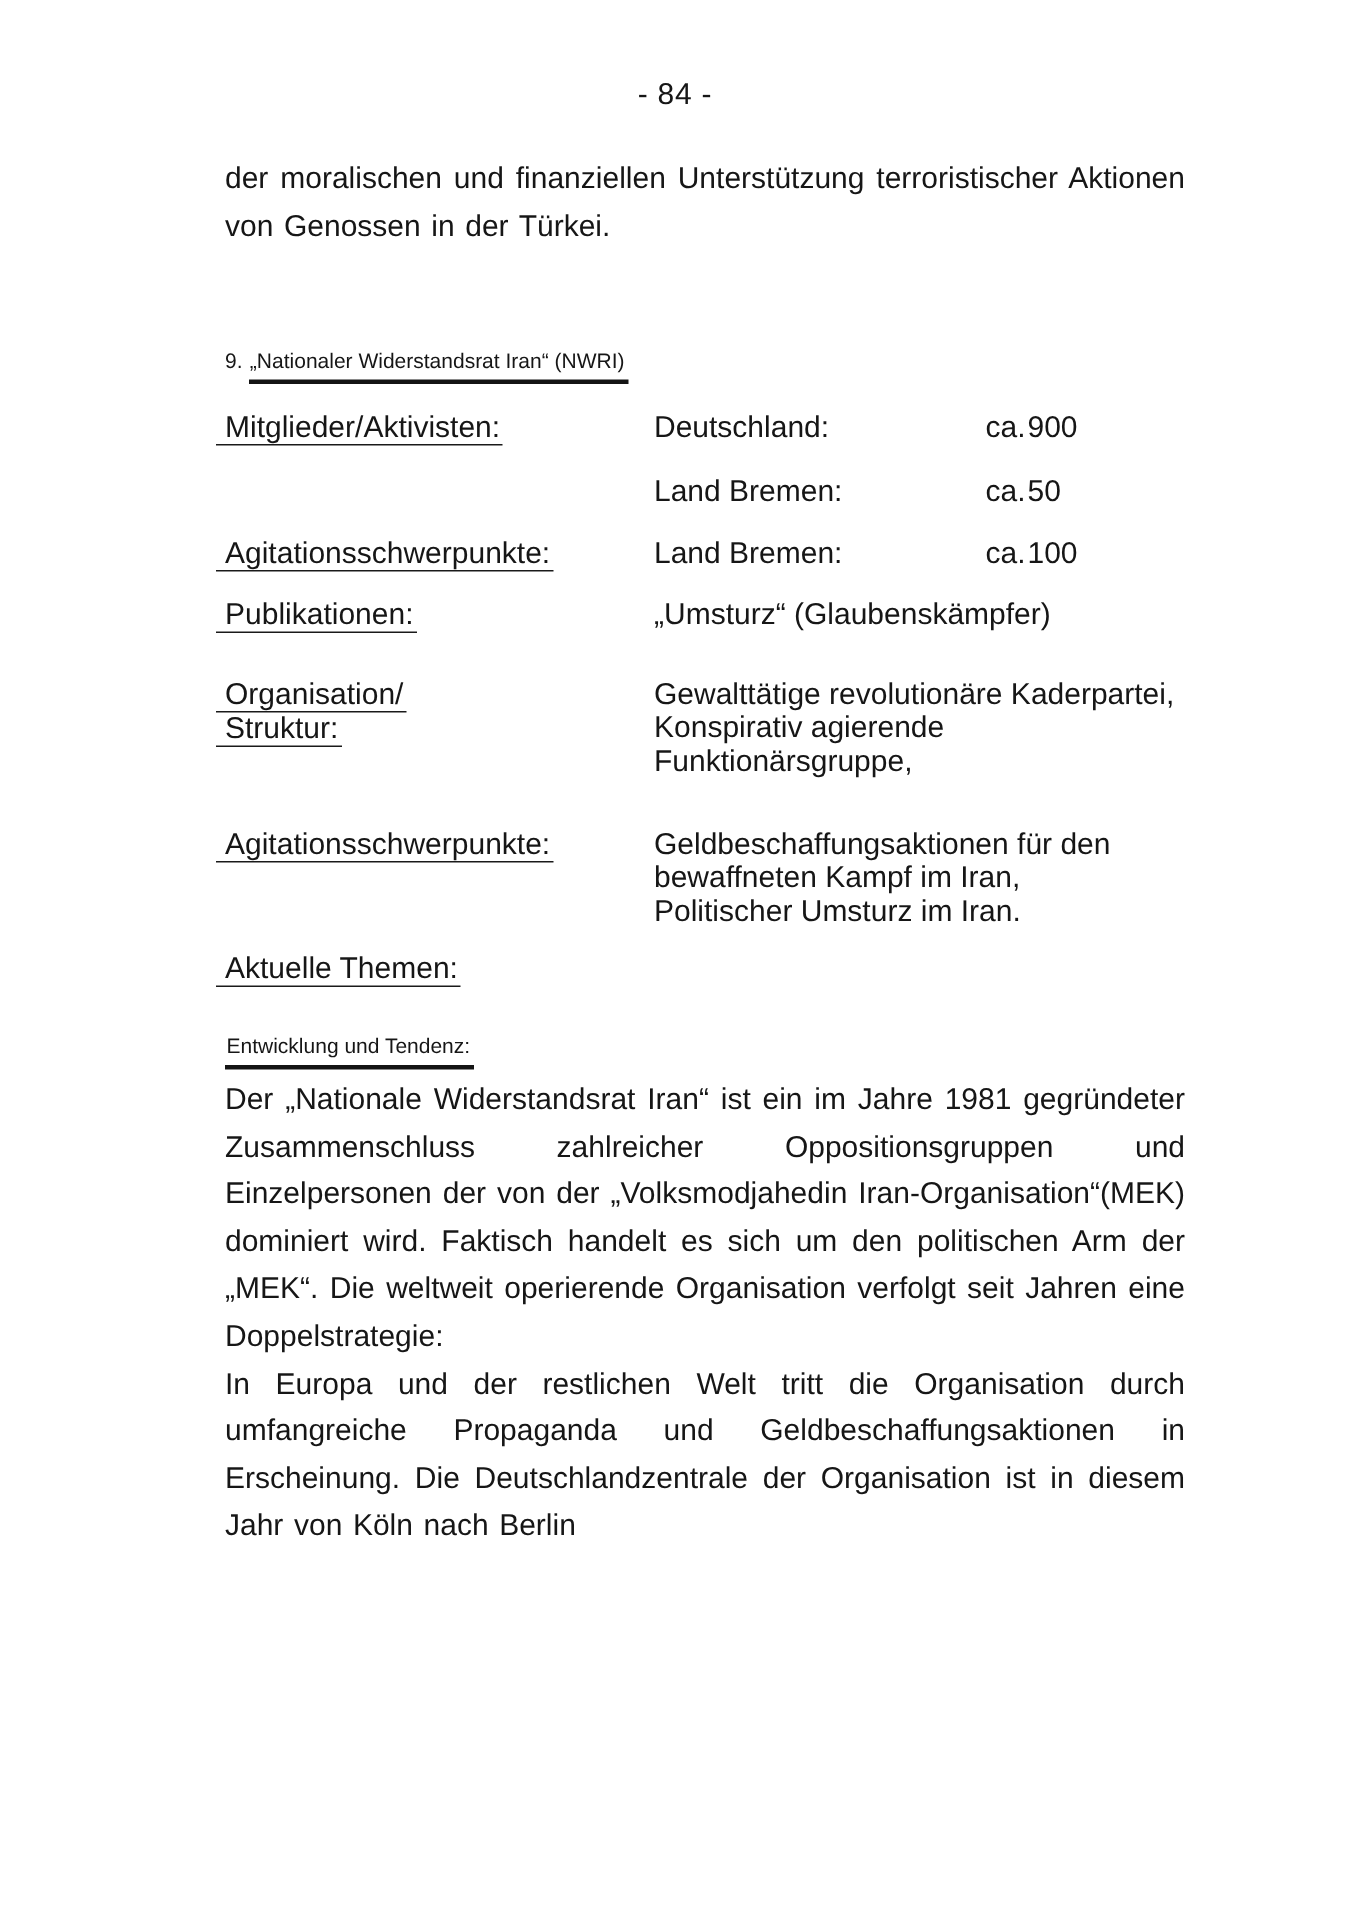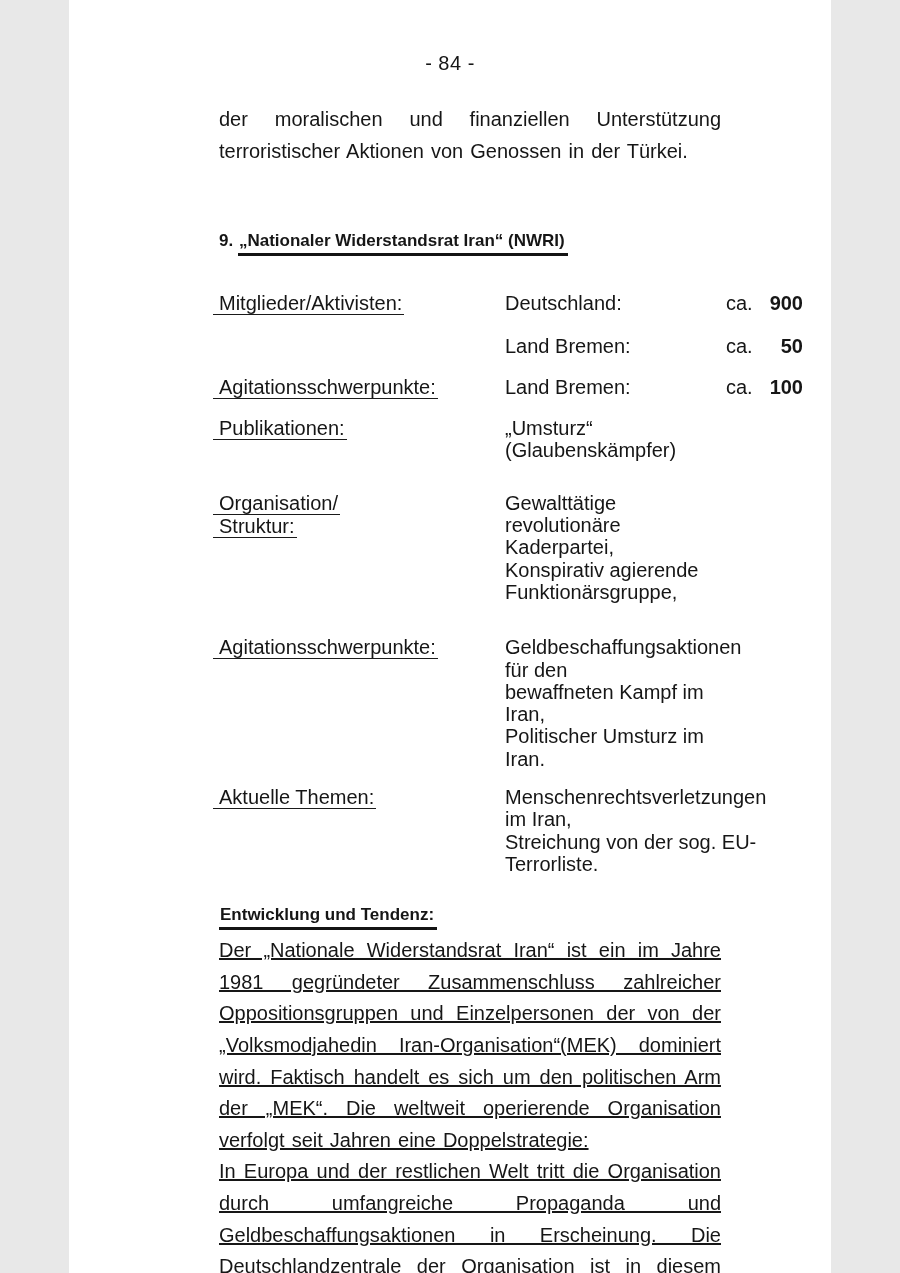--- a/index.html
+++ b/index.html
@@ -1,18 +1,18 @@
 <!DOCTYPE html>
 <html><head>
 <meta charset="utf-8">
 <style>
   * { margin: 0; padding: 0; box-sizing: border-box; }
   html, body { background: #e8e8e8; }
   .page {
-    width: 762px;
+    width: 900px;
     height: 1273px;
     margin: 0 auto;
     background: #ffffff;
     color: #161616;
     font-family: "Liberation Sans", "DejaVu Sans", sans-serif;
     font-size: 20px;
     overflow: hidden;
   }
   .page-number {
     padding-top: 52px;
@@ -24,50 +24,50 @@
 
   .body-par {
     text-align: justify;
     line-height: 31.6px;
     word-spacing: 1.5px;
   }
   .intro { margin-top: 30px; }
 
   .section-heading {
     margin-top: 62px;
-    font-weight: bold;
-    font-size: 17px;
+    font-weight: normal;
+    font-size: 14px;
     line-height: 23px;
     white-space: nowrap;
   }
   .h-title {
     display: inline-block;
     border-bottom: 3px solid #141414;
     padding: 0 3px 1px 1px;
   }
 
-  .facts { margin-top: 36px; }
+  .facts { margin-top: 18px; }
   .fact-row { display: flex; align-items: flex-start; }
   .fact-label { width: 286px; flex: none; line-height: 22px; }
   .ul {
     display: inline-block;
     line-height: 21px;
     border-bottom: 1.5px solid #1a1a1a;
     padding: 0 2px 0 6px;
     margin-left: -6px;
   }
   .fact-value { flex: 1; line-height: 22px; }
   .value-line { line-height: 22.3px; }
   .counts { display: flex; }
   .count-place { width: 221px; flex: none; }
   .count-approx { width: 28px; flex: none; }
-  .count-num { width: 49px; flex: none; text-align: right; font-weight: bold; }
+  .count-num { width: 49px; flex: none; text-align: left; }
 
   .dev-heading { margin-top: 28px; }
-  .dev-par { margin-top: 0; text-decoration: underline; }
+  .dev-par { margin-top: 0; }
   .dev-block { margin-top: 5px; }
 </style>
 </head>
 <body>
 
 <div class="page">
 
   <div class="page-number">- 84 -</div>
 
   <div class="content">
@@ -141,24 +141,20 @@
           <div class="value-line">Geldbeschaffungsaktionen für den</div>
           <div class="value-line">bewaffneten Kampf im Iran,</div>
           <div class="value-line">Politischer Umsturz im Iran.</div>
         </div>
       </div>
 
       <div class="fact-row" style="margin-top:16px">
         <div class="fact-label">
           <div><span class="ul">Aktuelle Themen:</span></div>
         </div>
-        <div class="fact-value">
-          <div class="value-line">Menschenrechtsverletzungen im Iran,</div>
-          <div class="value-line">Streichung von der sog. EU-Terrorliste.</div>
-        </div>
       </div>
 
     </div>
 
     <div class="section-heading dev-heading">
       <span class="h-title">Entwicklung und Tendenz:</span>
     </div>
 
     <div class="dev-block">
       <p class="body-par dev-par">Der „Nationale Widerstandsrat Iran“ ist ein im Jahre 1981 gegründeter Zusammenschluss zahlreicher Oppositionsgruppen und Einzelpersonen der von der „Volksmodjahedin Iran-Organisation“(MEK) dominiert wird. Faktisch handelt es sich um den politischen Arm der „MEK“. Die weltweit operierende Organisation verfolgt seit Jahren eine Doppelstrategie:</p>

